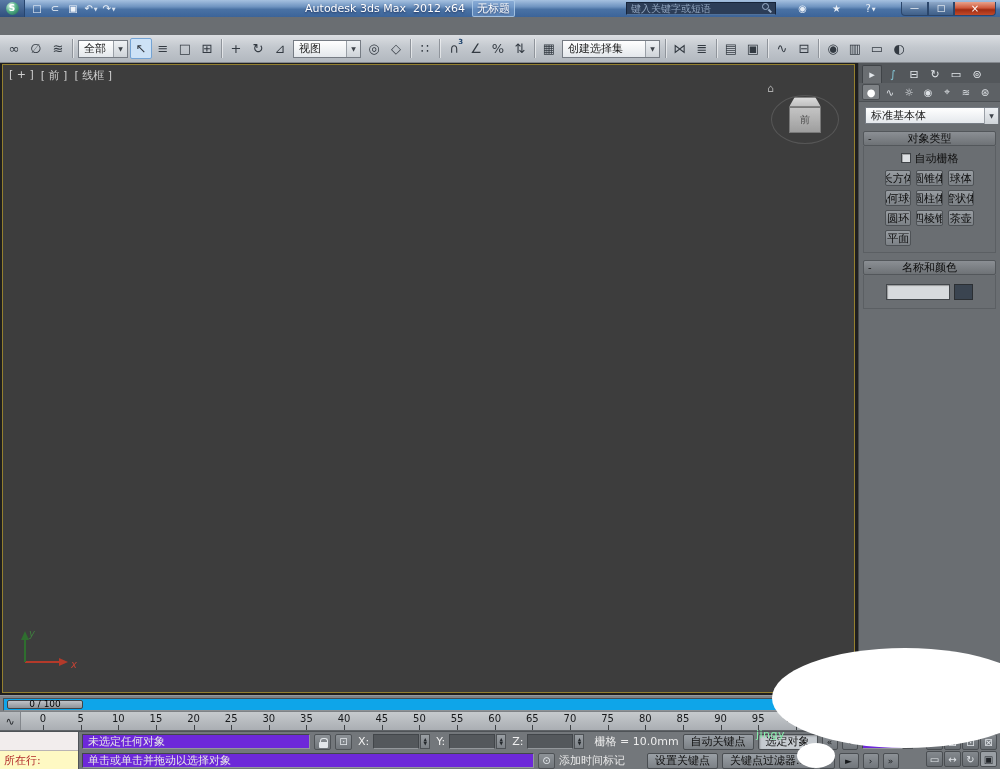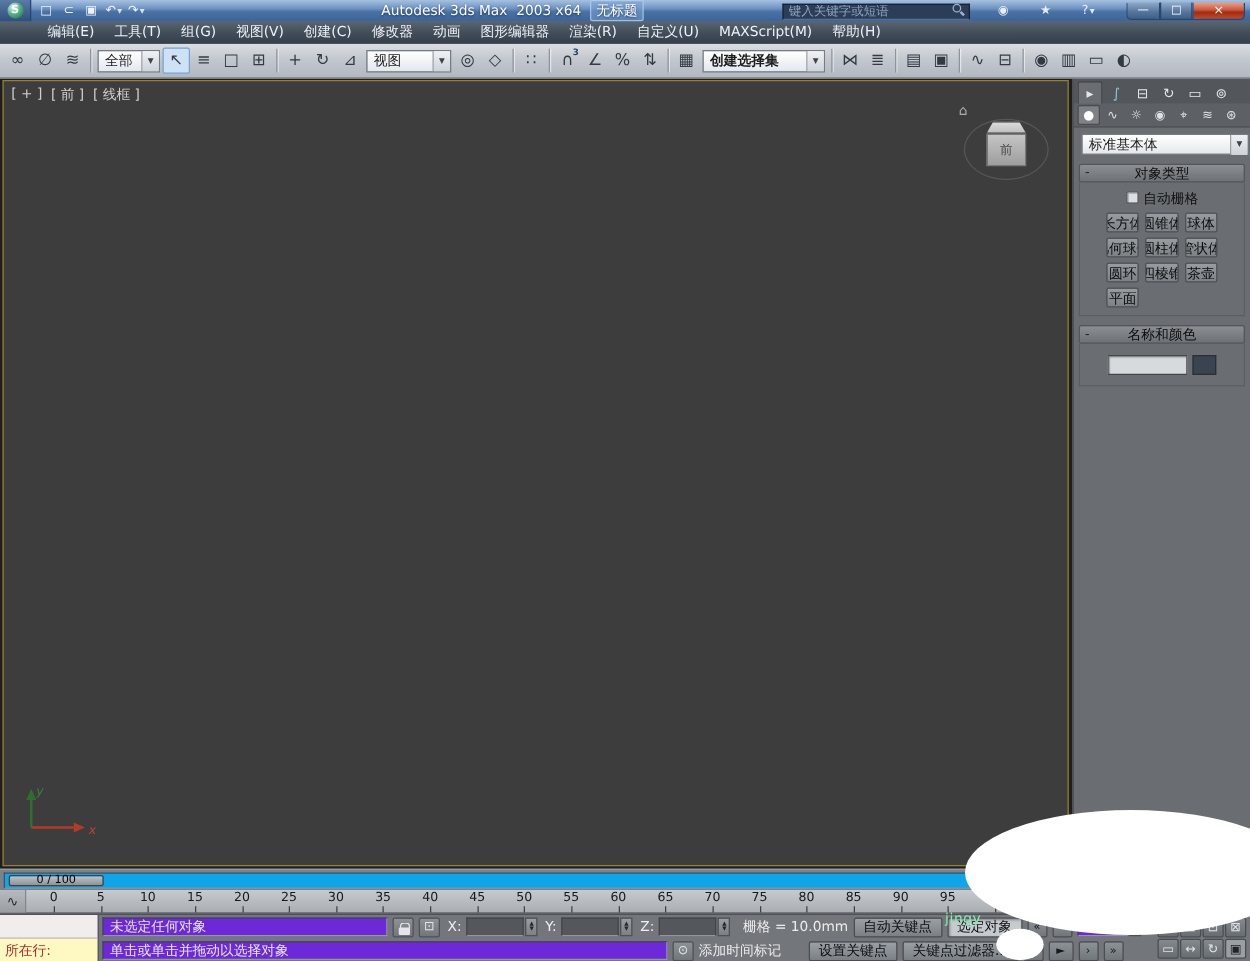--- a/index.html
+++ b/index.html
@@ -37,21 +37,21 @@
 
 .toolbar{position:absolute;left:0;top:35px;width:100%;height:28px;background:linear-gradient(#dbdee2,#c3c8ce 45%,#b2b8bf);border-bottom:1px solid #85898f;display:flex;align-items:center;padding:0 3px;z-index:8;}
 .tbi{width:22px;height:21px;display:flex;align-items:center;justify-content:center;font-size:13px;color:#333a42;position:relative;border-radius:2px;flex:0 0 auto;}
 .tbi .sup{position:absolute;top:0;right:2px;font-size:7px;color:#20456e;font-weight:bold;}
 .tbi.active{background:#cde2f6;border:1px solid #74a3d4;}
 .tb-sep{width:1px;height:19px;background:#8f949b;box-shadow:1px 0 0 rgba(255,255,255,.55);margin:0 3px;flex:0 0 auto;}
 .tb-select{height:18px;background:linear-gradient(#ffffff,#e4e8ec);border:1px solid #767c84;display:flex;align-items:center;color:#1d1d1d;pad:0;padding-left:5px;flex:0 0 auto;margin:0 2px;}
 .tb-select .lbl{flex:1;white-space:nowrap;overflow:hidden;}
 .tb-select .dd{width:14px;height:16px;margin-left:3px;border-left:1px solid #9aa0a7;background:linear-gradient(#eff2f5,#ced3d8);display:flex;align-items:center;justify-content:center;}
 .tb-select .dd::after{content:"▼";font-size:6px;color:#3d434a;}
-.w46{width:50px;}.w64{width:68px;}.w96{width:98px;font-weight:bold;}
+.w46{width:50px;}.w64{width:68px;}.w96{width:98px;}
 
 
 .viewport-wrap{position:absolute;left:0;top:63px;width:858px;height:632px;background:#1f1f1f;}
 .viewport{position:absolute;left:2px;top:1px;width:853px;height:629px;background:#3d3d3d;border:1px solid #94802f;}
 .vp-label{position:absolute;left:6px;top:3px;display:flex;gap:7px;color:#cfcfcf;}
 .viewcube{position:absolute;right:20px;top:24px;width:58px;height:52px;opacity:.9;}
 .viewcube::before{content:"";position:absolute;left:-5px;right:-5px;top:6px;bottom:-3px;border:1px solid rgba(190,190,190,.22);border-radius:50%;}
 .vc-home{position:absolute;left:-9px;top:-7px;color:#b9b9b9;font-size:11px;}
 .vc-top{position:absolute;left:13px;top:8px;width:32px;height:10px;background:linear-gradient(#ececec,#cfcfcf);border:1px solid #8a8a8a;clip-path:polygon(18% 0,82% 0,100% 100%,0 100%);}
 .vc-front{position:absolute;left:13px;top:18px;width:32px;height:26px;background:linear-gradient(#d3d3d3,#a9a9a9);border:1px solid #808080;display:flex;align-items:center;justify-content:center;color:#4e4e4e;font-size:10px;}
@@ -142,53 +142,39 @@
     </div>
     <div class="qat">
       <span class="qi">□</span>
       <span class="qi">⊂</span>
       <span class="qi">▣</span>
       <span class="qi arrow">↶</span>
       <span class="qi arrow">↷</span>
     </div>
     <div class="tb-title">
       <span>Autodesk 3ds Max</span>
-      <span>2003 x64</span>
+      <span>2012 x64</span>
       <span class="doc">无标题</span>
     </div>
     <div class="tb-right">
       <div class="search">
         <input placeholder="键入关键字或短语" style="">
         <span class="mag"></span>
       </div>
       <span class="ii">◉</span>
       <span class="ii">★</span>
       <span class="ii arrow">?</span>
       <div class="winbtns">
         <span class="wb min">—</span>
         <span class="wb max">□</span>
         <span class="wb close">×</span>
       </div>
     </div>
   </div>
 
-  <div class="menubar">
-    <span class="mi">编辑(E)</span>
-    <span class="mi">工具(T)</span>
-    <span class="mi">组(G)</span>
-    <span class="mi">视图(V)</span>
-    <span class="mi">创建(C)</span>
-    <span class="mi">修改器</span>
-    <span class="mi">动画</span>
-    <span class="mi">图形编辑器</span>
-    <span class="mi">渲染(R)</span>
-    <span class="mi">自定义(U)</span>
-    <span class="mi">MAXScript(M)</span>
-    <span class="mi">帮助(H)</span>
-  </div>
 
   <div class="toolbar">
     <span class="tbi">
         <span>∞</span>
       </span>
     <span class="tbi">
         <span>∅</span>
       </span>
     <span class="tbi">
         <span>≋</span>

